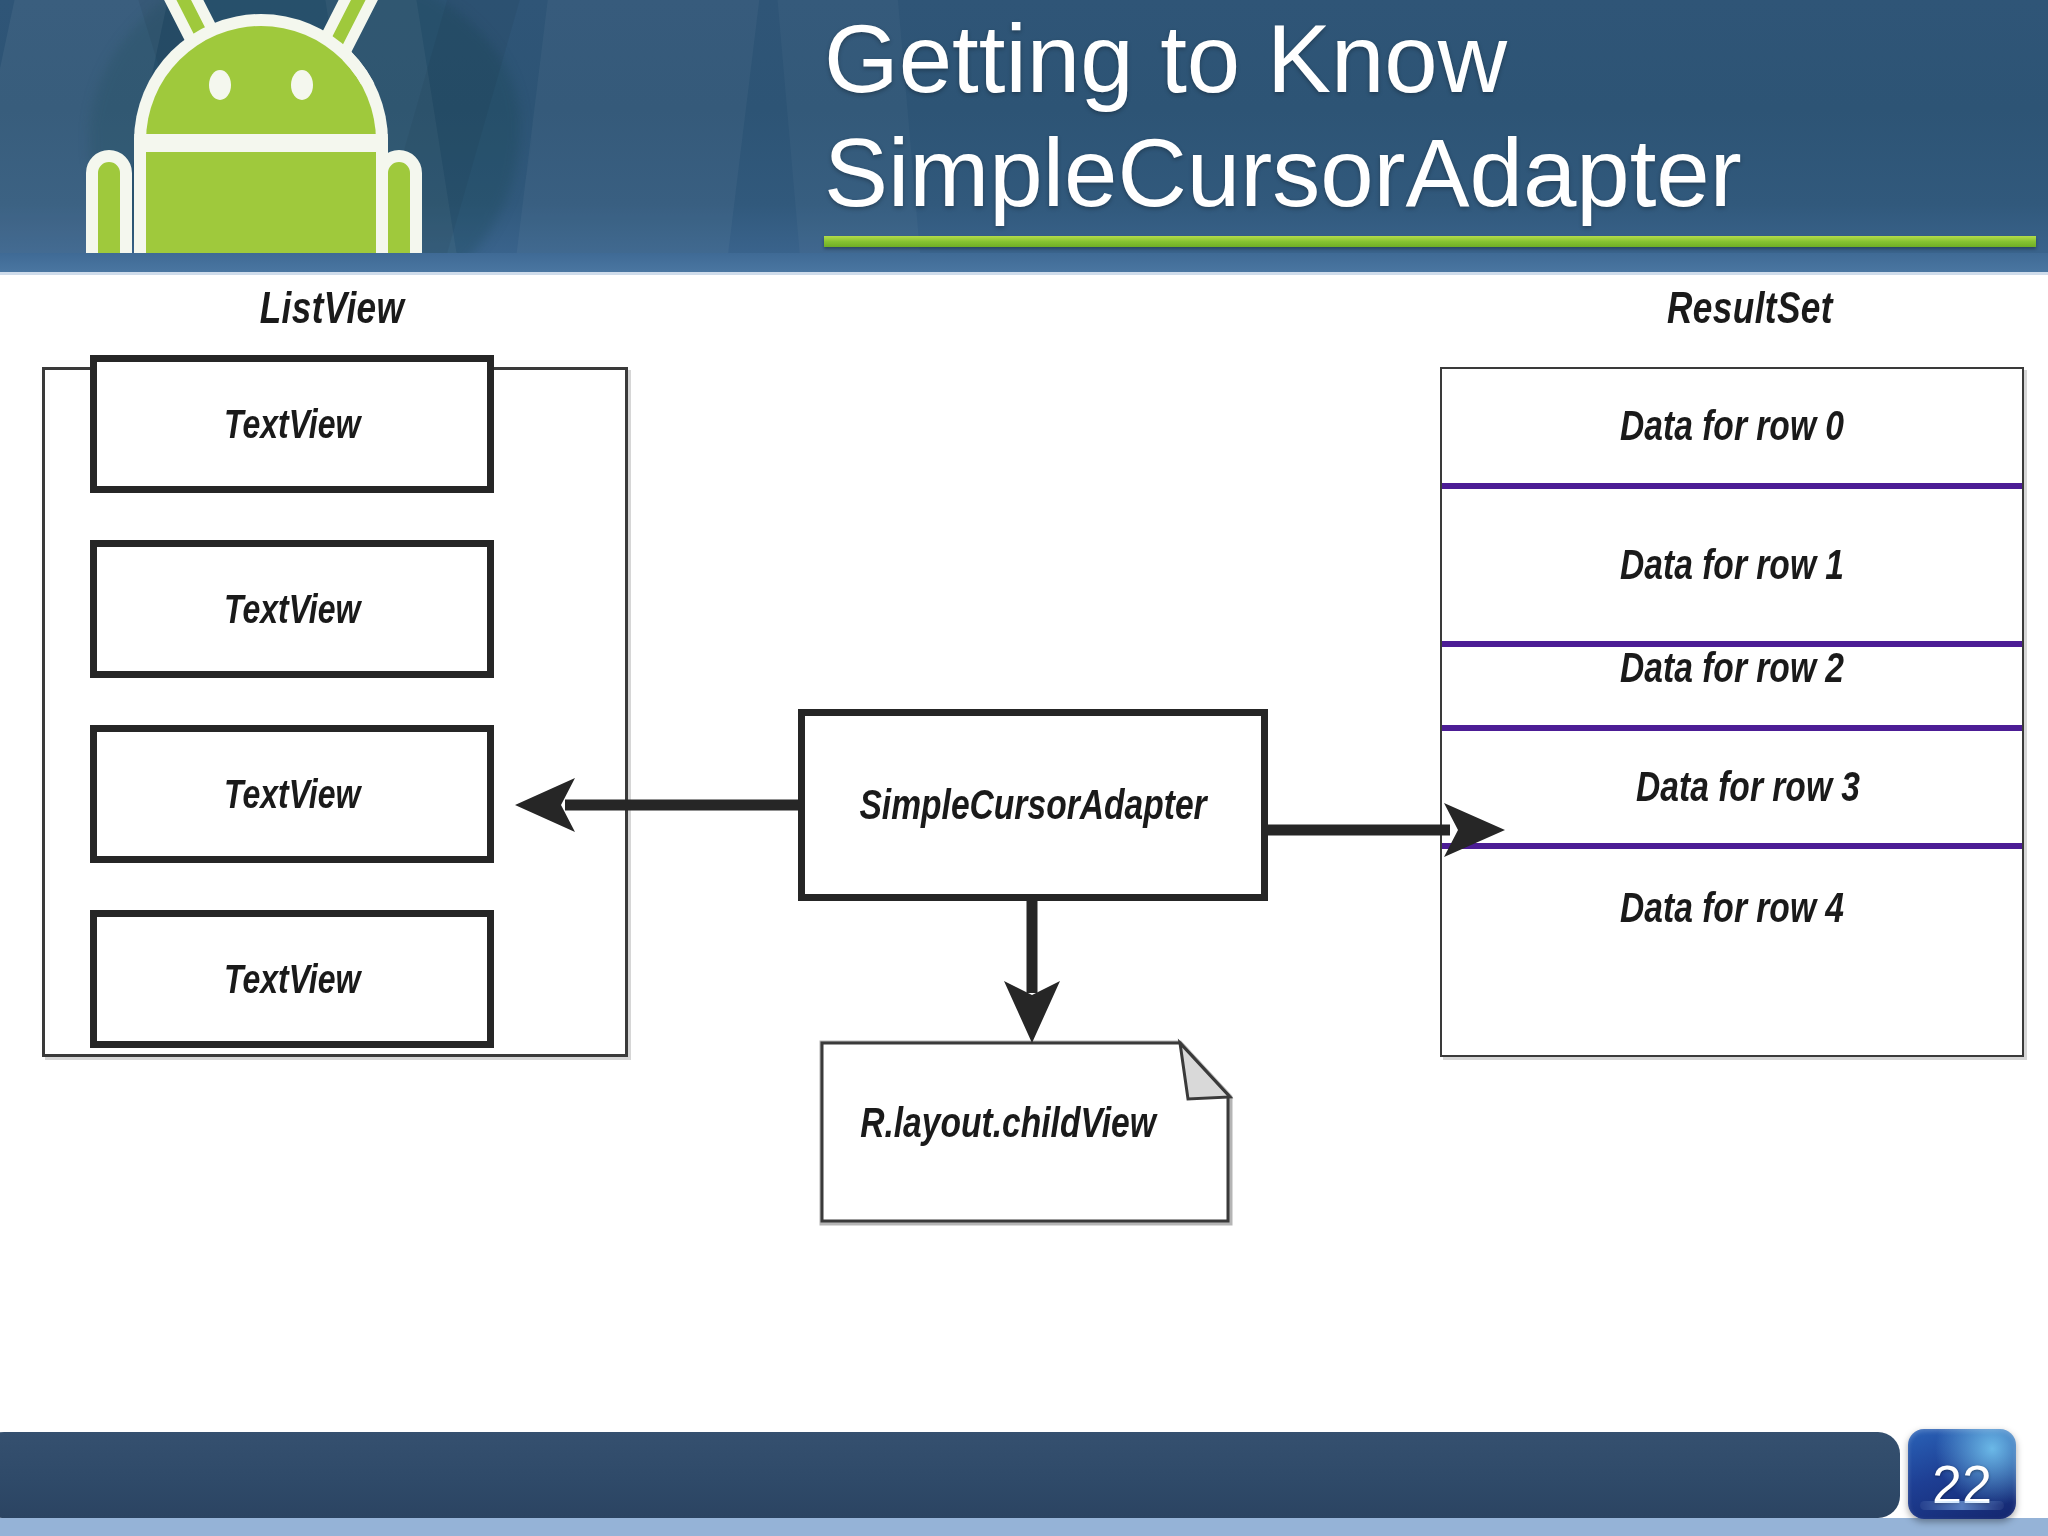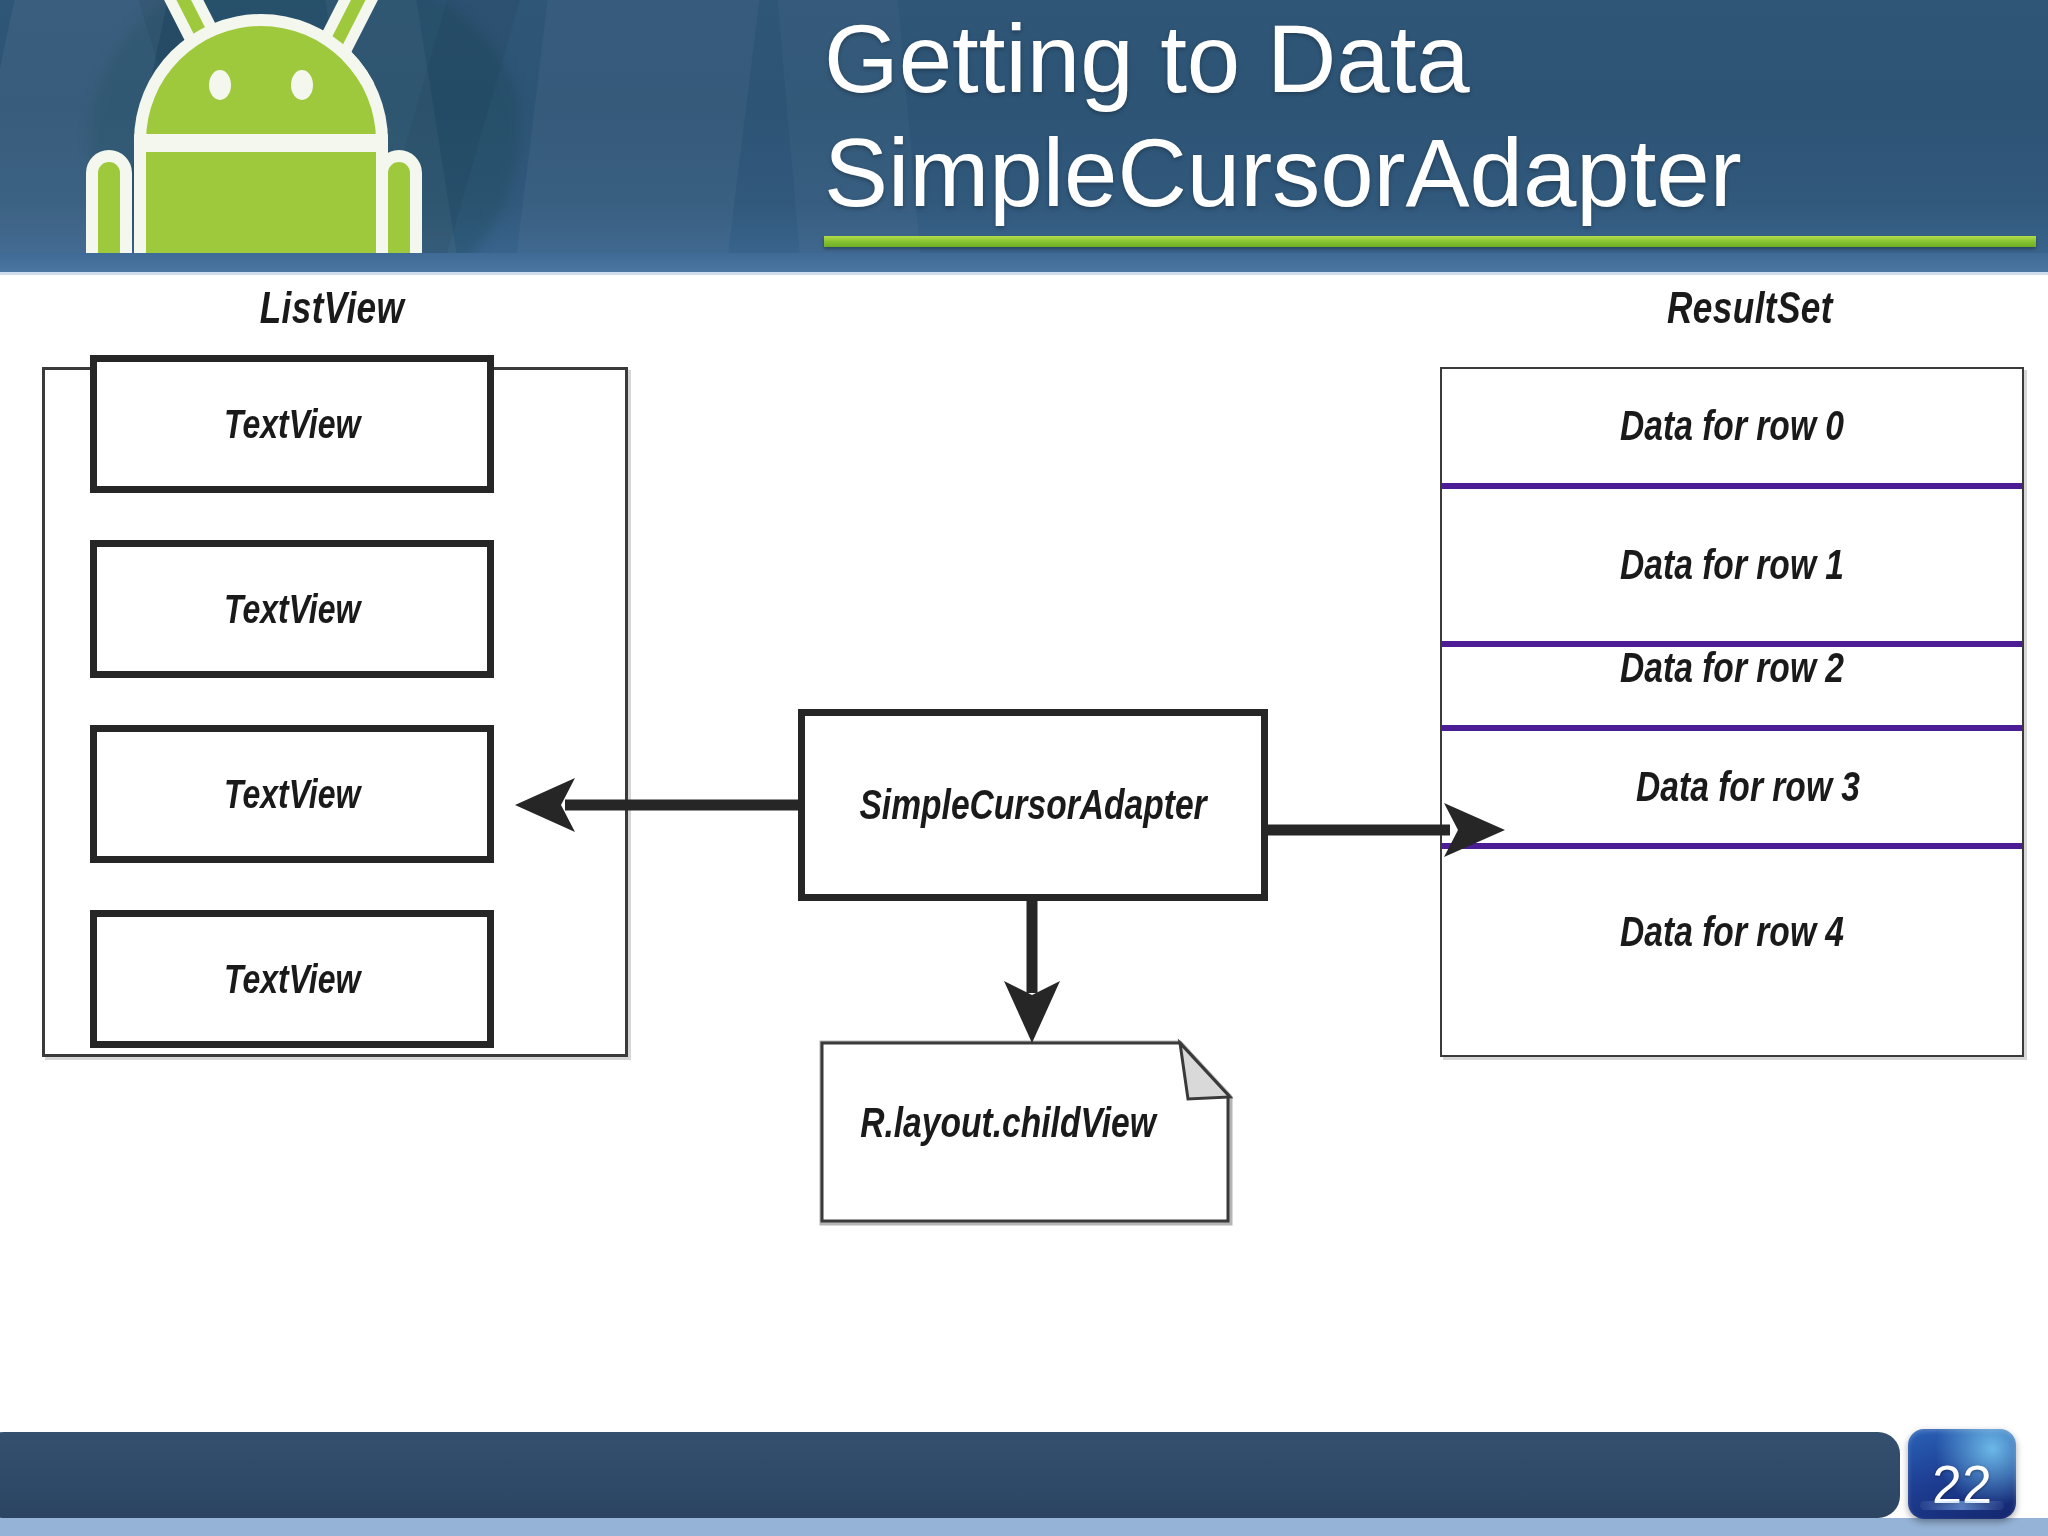--- a/index.html
+++ b/index.html
@@ -387,21 +387,21 @@
       <div class="arm r"></div>
       <div class="head">
         <div class="eye l"></div>
         <div class="eye r"></div>
       </div>
       <div class="body"></div>
       <div class="neck"></div>
     </div>
 
     <div id="title-block">
-      <div class="title-line">Getting to Data</div>
+      <div class="title-line">Getting to Know</div>
       <div class="title-line">SimpleCursorAdapter</div>
     </div>
   </div>
   <div id="green-rule"></div>
   <div id="header-foot"></div>
   <div id="header-hairline"></div>
 
   <div id="canvas">
 
     <div class="caption" id="cap-listview">ListView</div>
@@ -429,21 +429,21 @@
       </div>
       <div class="rs-row" style="top:120px;">
         <span class="lbl">Data for row 1</span>
       </div>
       <div class="rs-row" style="top:242px;">
         <span class="lbl">Data for row 2</span>
       </div>
       <div class="rs-row" style="top:362px;padding-left:32px;">
         <span class="lbl">Data for row 3</span>
       </div>
-      <div class="rs-row" style="top:480px;margin-top:24px;">
+      <div class="rs-row" style="top:480px;">
         <span class="lbl">Data for row 4</span>
       </div>
     </div>
 
     <div id="adapter-box">
       <span class="lbl">SimpleCursorAdapter</span>
     </div>
 
     <div id="doc-shape">
       <svg width="428" height="192" viewBox="0 0 428 192">

